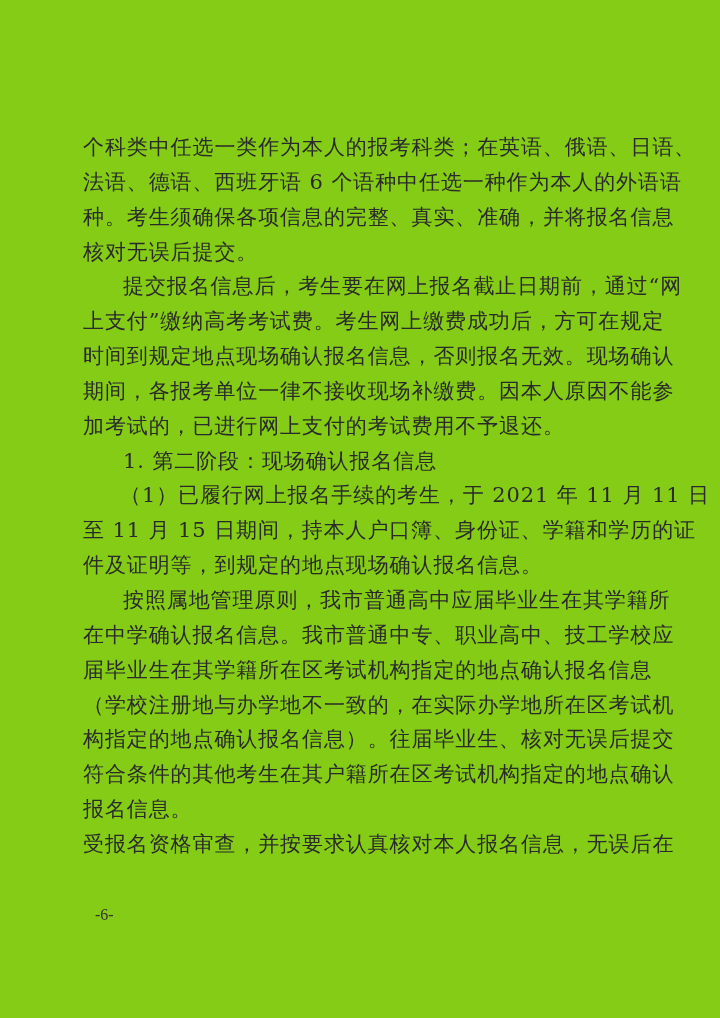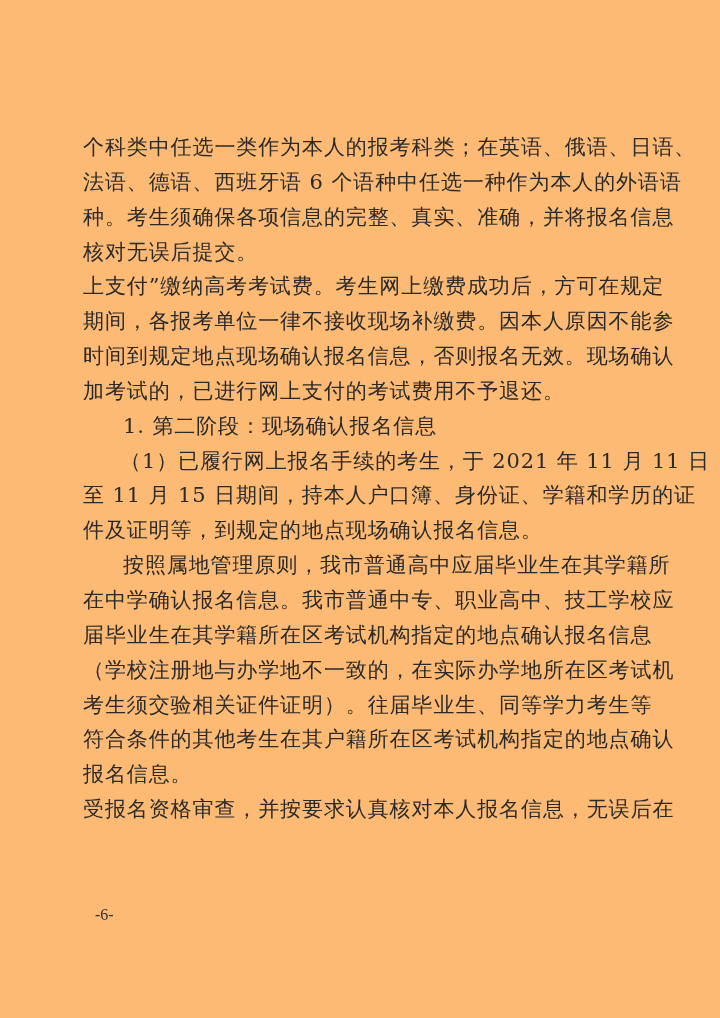--- a/index.html
+++ b/index.html
@@ -14,21 +14,21 @@
     overflow: hidden;
     font-family: "DejaVu Serif", "Liberation Serif", serif;
     color: #2a2a2a;
   }
   .page {
     position: absolute;
     left: 0;
     top: 0;
     width: 720px;
     height: 1018px;
-    background: #fdba74;
+    background: #84cc16;
   }
   .body-text {
     position: absolute;
     left: 83px;
     top: 130px;
     width: 528px;
   }
   .line {
     height: 34.85px;
     line-height: 34.85px;
@@ -59,31 +59,32 @@
 </style>
 </head>
 <body>
 
 <div class="page">
   <div class="body-text">
     <div class="line">个科类中任选一类作为本人的报考科类；在英语、俄语、日语、</div>
     <div class="line">法语、德语、西班牙语 6 个语种中任选一种作为本人的外语语</div>
     <div class="line">种。考生须确保各项信息的完整、真实、准确，并将报名信息</div>
     <div class="line last">核对无误后提交。</div>
+    <div class="line indent">提交报名信息后，考生要在网上报名截止日期前，通过“网</div>
     <div class="line">上支付”缴纳高考考试费。考生网上缴费成功后，方可在规定</div>
+    <div class="line">时间到规定地点现场确认报名信息，否则报名无效。现场确认</div>
     <div class="line">期间，各报考单位一律不接收现场补缴费。因本人原因不能参</div>
-    <div class="line">时间到规定地点现场确认报名信息，否则报名无效。现场确认</div>
     <div class="line last">加考试的，已进行网上支付的考试费用不予退还。</div>
     <div class="line indent last">1.  第二阶段：现场确认报名信息</div>
     <div class="line indent-sm">（1）已履行网上报名手续的考生，于 2021 年 11 月 11 日</div>
     <div class="line">至 11 月 15 日期间，持本人户口簿、身份证、学籍和学历的证</div>
     <div class="line last">件及证明等，到规定的地点现场确认报名信息。</div>
     <div class="line indent">按照属地管理原则，我市普通高中应届毕业生在其学籍所</div>
     <div class="line">在中学确认报名信息。我市普通中专、职业高中、技工学校应</div>
     <div class="line">届毕业生在其学籍所在区考试机构指定的地点确认报名信息</div>
     <div class="line">（学校注册地与办学地不一致的，在实际办学地所在区考试机</div>
-    <div class="line">考生须交验相关证件证明）。往届毕业生、同等学力考生等</div>
+    <div class="line">构指定的地点确认报名信息）。往届毕业生、核对无误后提交</div>
     <div class="line">符合条件的其他考生在其户籍所在区考试机构指定的地点确认</div>
     <div class="line last">报名信息。</div>
     <div class="line">受报名资格审查，并按要求认真核对本人报名信息，无误后在</div>
   </div>
   <div class="page-number">-6-</div>
 </div>
 
 </body></html>

